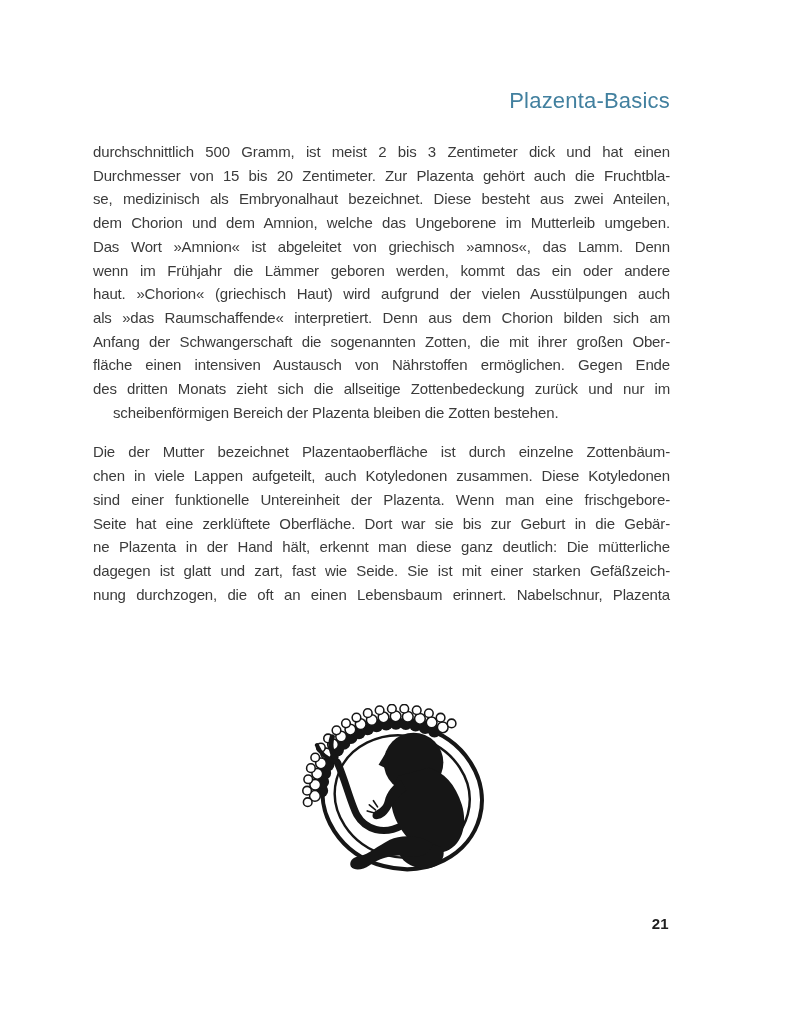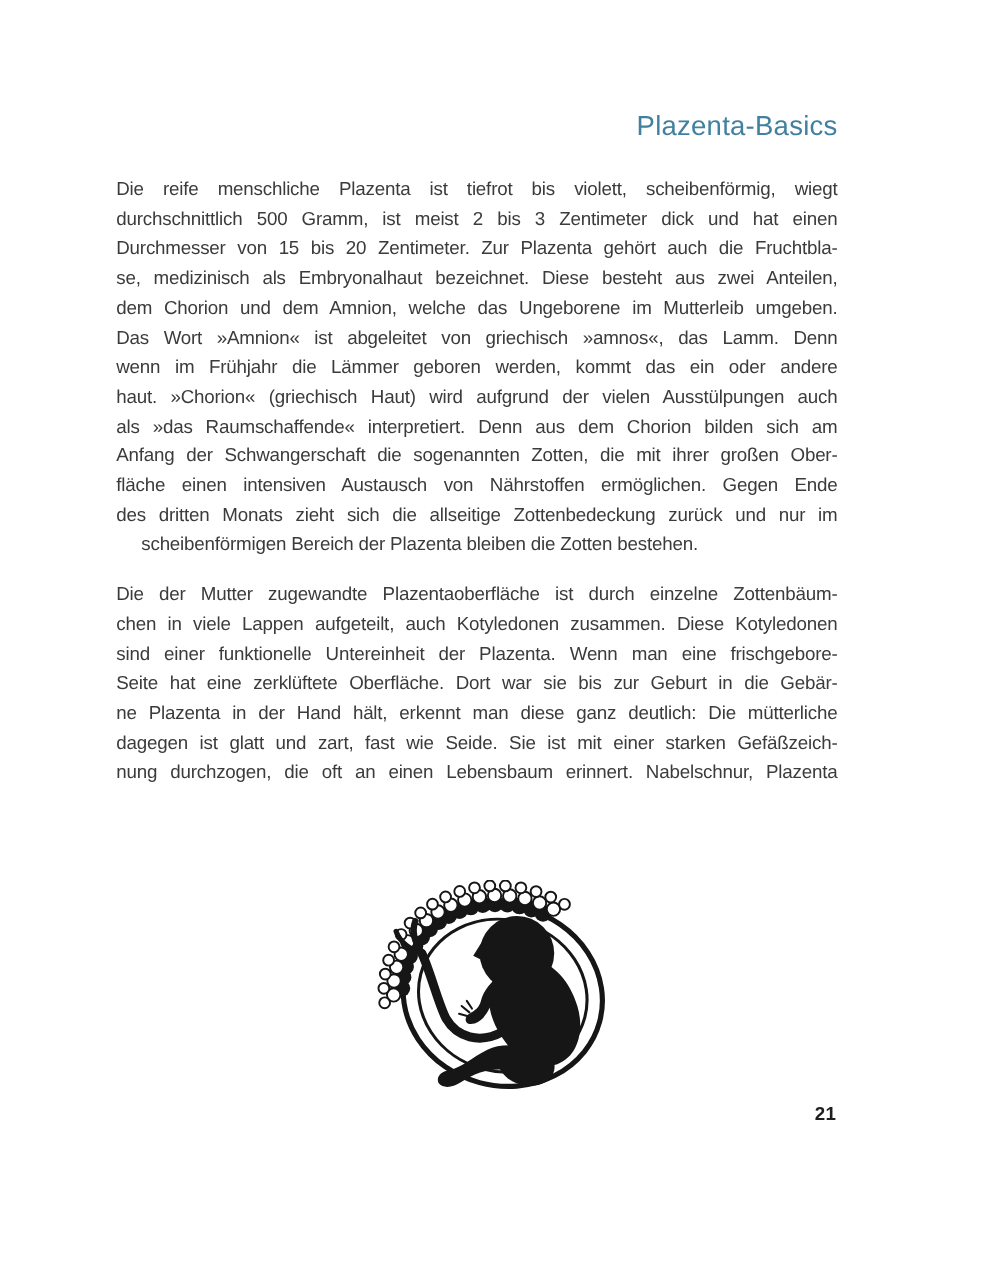--- a/index.html
+++ b/index.html
@@ -46,50 +46,49 @@
     margin-left:20px;
   }
   .figure{
     position:absolute;
     top:704px;left:0;width:788px;
     display:flex;justify-content:center;
   }
   .figure svg{display:block;}
   .pagenum{
     position:absolute;
-    top:883px;right:119px;
+    top:915px;right:119px;
     font-size:15px;
     font-weight:700;
     color:#1f1f1f;
     letter-spacing:0.3px;
   }
 </style>
 </head>
 <body>
 
 <div class="content">
   <h1 class="heading">Plazenta-Basics</h1>
   <div>
     <div class="paragraph">
-        <div class="line">Die reife menschliche Plazenta ist tiefrot bis violett, scheibenförmig, wiegt</div>
         <div class="line">durchschnittlich 500 Gramm, ist meist 2 bis 3 Zentimeter dick und hat einen</div>
         <div class="line">Durchmesser von 15 bis 20 Zentimeter. Zur Plazenta gehört auch die Fruchtbla-</div>
         <div class="line">se, medizinisch als Embryonalhaut bezeichnet. Diese besteht aus zwei Anteilen,</div>
         <div class="line">dem Chorion und dem Amnion, welche das Ungeborene im Mutterleib umgeben.</div>
         <div class="line">Das Wort »Amnion« ist abgeleitet von griechisch »amnos«, das Lamm. Denn</div>
         <div class="line">wenn im Frühjahr die Lämmer geboren werden, kommt das ein oder andere</div>
         <div class="line">haut. »Chorion« (griechisch Haut) wird aufgrund der vielen Ausstülpungen auch</div>
         <div class="line">als »das Raumschaffende« interpretiert. Denn aus dem Chorion bilden sich am</div>
         <div class="line">Anfang der Schwangerschaft die sogenannten Zotten, die mit ihrer großen Ober-</div>
         <div class="line">fläche einen intensiven Austausch von Nährstoffen ermöglichen. Gegen Ende</div>
         <div class="line">des dritten Monats zieht sich die allseitige Zottenbedeckung zurück und nur im</div>
         <div class="line last">scheibenförmigen Bereich der Plazenta bleiben die Zotten bestehen.</div>
       </div>
     <div class="paragraph">
-        <div class="line">Die der Mutter zugewandte Plazentaoberfläche ist durch einzelne Zottenbäum-</div>
+        <div class="line">Die der Mutter bezeichnet Plazentaoberfläche ist durch einzelne Zottenbäum-</div>
         <div class="line">chen in viele Lappen aufgeteilt, auch Kotyledonen zusammen. Diese Kotyledonen</div>
         <div class="line">sind einer funktionelle Untereinheit der Plazenta. Wenn man eine frischgebore-</div>
         <div class="line">Seite hat eine zerklüftete Oberfläche. Dort war sie bis zur Geburt in die Gebär-</div>
         <div class="line">ne Plazenta in der Hand hält, erkennt man diese ganz deutlich: Die mütterliche</div>
         <div class="line">dagegen ist glatt und zart, fast wie Seide. Sie ist mit einer starken Gefäßzeich-</div>
         <div class="line">nung durchzogen, die oft an einen Lebensbaum erinnert. Nabelschnur, Plazenta</div>
       </div>
   </div>
 </div>
 

